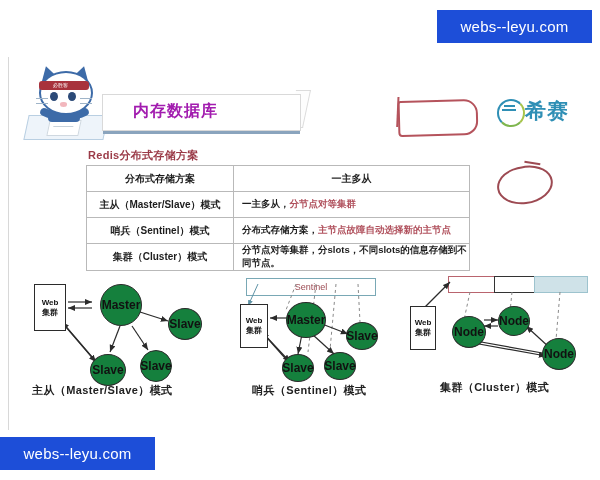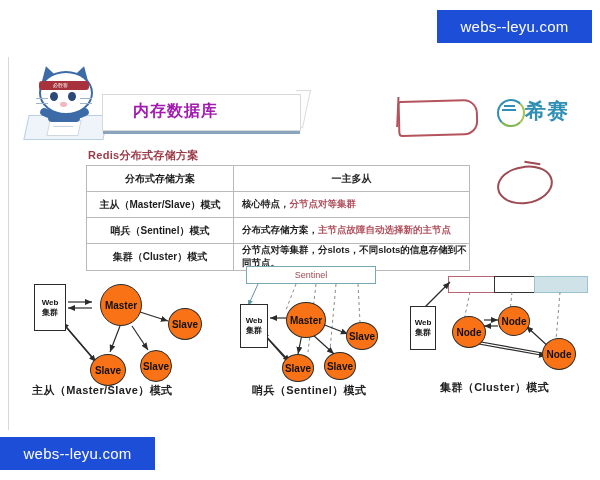--- a/index.html
+++ b/index.html
@@ -110,22 +110,22 @@
   #logo .bar{position:absolute;left:5px;top:12px;width:14px;height:2px;background:#2f8fb5;}
   #logo .bar2{position:absolute;left:7px;top:8px;width:11px;height:2px;background:#2f8fb5;}
   #logo .cn{position:absolute;left:28px;top:0px;font-size:21px;font-weight:bold;
     color:#2f8fb5;letter-spacing:1px;line-height:28px;font-family:Liberation Serif, serif;}
 
   
   .diagram{position:absolute;}
   .dlabel{position:absolute;font-size:11px;font-weight:bold;color:#222;
     white-space:nowrap;letter-spacing:.4px;}
   .node{position:absolute;border:1.6px solid #2b2b2b;border-radius:50%;
-    background:#f97316;display:flex;align-items:center;justify-content:center;
-    font-size:10px;font-weight:bold;color:#111;}
+    background:#15803d;display:flex;align-items:center;justify-content:center;
+    font-size:12px;font-weight:bold;color:#111;}
   .node.thin{border-width:1px;}
   .webbox{position:absolute;border:1.6px solid #2b2b2b;background:#fff;
     display:flex;flex-direction:column;align-items:center;justify-content:center;
     font-size:8px;font-weight:bold;color:#111;line-height:10px;}
   .sentinel-box{position:absolute;border:1px solid #79a8b5;background:#fff;
     display:flex;align-items:center;justify-content:center;
     font-size:9px;color:#9b4a52;}
   .slot{position:absolute;height:15px;}
   svg.wires{position:absolute;left:0;top:0;overflow:visible;}
 </style>
@@ -183,21 +183,21 @@
 <table id="tbl">
   <thead>
     <tr>
       <th class="c1">分布式存储方案</th>
       <th>一主多从</th>
     </tr>
   </thead>
   <tbody>
     <tr>
       <td class="c1">主从（Master/Slave）模式</td>
-      <td class="c2"><span>核心特点，</span><span class="hl">分节点对等集群</span></td>
+      <td class="c2"><span>一主多从，</span><span class="hl">分节点对等集群</span></td>
     </tr>
     <tr>
       <td class="c1">哨兵（Sentinel）模式</td>
       <td class="c2"><span>分布式存储方案，</span><span class="hl">主节点故障自动选择新的主节点</span></td>
     </tr>
     <tr>
       <td class="c1">集群（Cluster）模式</td>
       <td class="c2"><span>分节点对等集群，分slots，不同slots的信息存储到不同节点。</span><span class="hl"></span></td>
     </tr>
   </tbody>
@@ -223,21 +223,21 @@
     <span>集群</span>
   </div>
   <div class="node" style="left:76px;top:6px;width:40px;height:40px;">Master</div>
   <div class="node thin" style="left:144px;top:30px;width:32px;height:30px;">Slave</div>
   <div class="node thin" style="left:66px;top:76px;width:34px;height:30px;">Slave</div>
   <div class="node thin" style="left:116px;top:72px;width:30px;height:30px;">Slave</div>
   <div class="dlabel" style="left:8px;top:105px;">主从（Master/Slave）模式</div>
 </div>
 
 <div class="diagram" id="dg2" style="left:236px;top:266px;width:180px;height:130px;">
-  <div class="sentinel-box" style="left:10px;top:0px;width:128px;height:16px;">Sentinel</div>
+  <div class="sentinel-box" style="left:10px;top:12px;width:128px;height:16px;">Sentinel</div>
   <svg class="wires" width="180" height="122">
     <defs>
       <marker id="ah2" markerWidth="7" markerHeight="7" refX="6" refY="2.5" orient="auto">
         <path d="M0,0 L6,2.5 L0,5 z" fill="#2b2b2b"></path>
       </marker>
       <marker id="ah2t" markerWidth="7" markerHeight="7" refX="6" refY="2.5" orient="auto">
         <path d="M0,0 L6,2.5 L0,5 z" fill="#5f93a6"></path>
       </marker>
     </defs>
 

